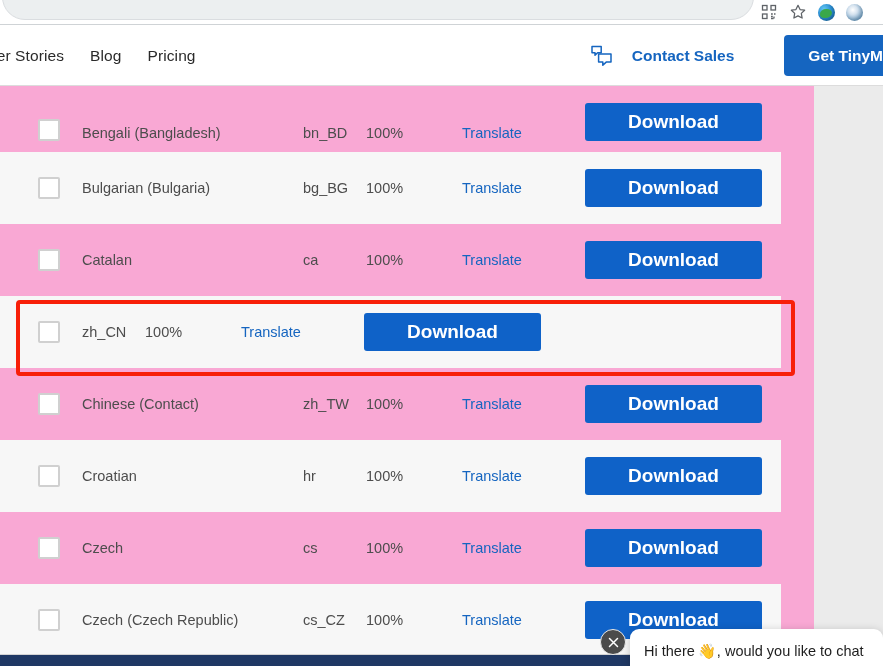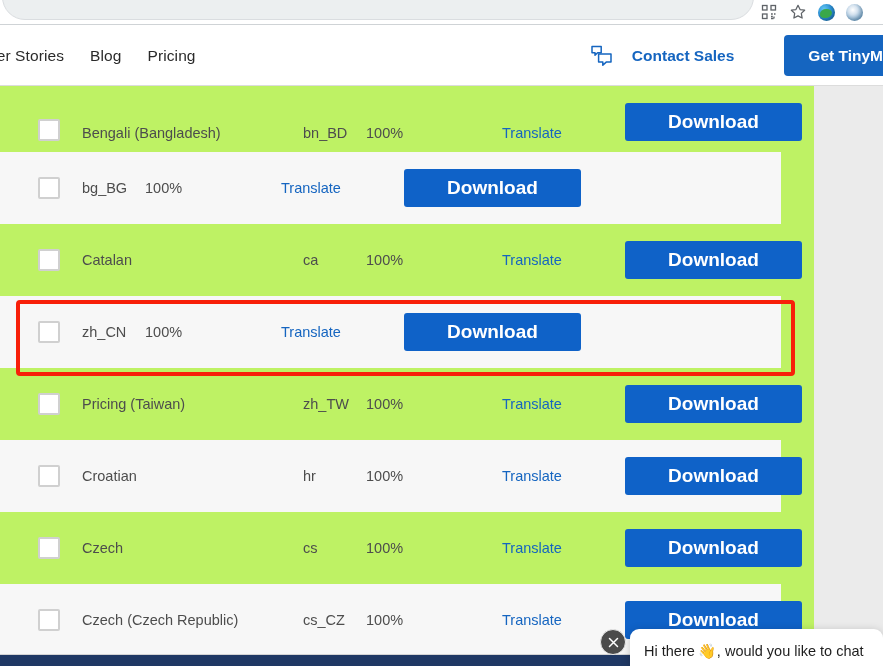--- a/index.html
+++ b/index.html
@@ -141,21 +141,21 @@
     top: 86px; left: 814px;
     width: 69px;
     height: 569px;
     background: #ebebeb;
   }
   .content-area {
     position: absolute;
     top: 86px; left: 0;
     width: 814px;
     height: 569px;
-    background: #bef264;
+    background: #f9a8d4;
     overflow: hidden;
   }
 
   
   .lang-table {
     position: absolute;
     top: 0; left: 0;
     width: 814px;
   }
   .lang-row {
@@ -198,21 +198,20 @@
   .cell-pct {
     flex: 0 0 96px;
     font-size: 14.5px;
     color: #4d4d4d;
   }
   .cell-translate {
     flex: 0 0 123px;
     font-size: 14.5px;
     color: #1565c0;
     cursor: pointer;
-    margin-left: 40px;
   }
   .cell-download {
     flex: 0 0 196px;
     display: flex;
     justify-content: flex-start;
   }
   .download-btn {
     background: #0f62c8;
     color: #ffffff;
     font-size: 19px;
@@ -352,20 +351,21 @@
           <div class="cell-pct">100%</div>
           <div class="cell-translate">Translate</div>
           <div class="cell-download">
             <button class="download-btn">Download</button>
           </div>
         </div>
         <div class="lang-row striped">
           <div class="cell-check">
             <span class="checkbox"></span>
           </div>
+          <div class="cell-name">Bulgarian (Bulgaria)</div>
           <div class="cell-code">bg_BG</div>
           <div class="cell-pct">100%</div>
           <div class="cell-translate">Translate</div>
           <div class="cell-download">
             <button class="download-btn">Download</button>
           </div>
         </div>
         <div class="lang-row">
           <div class="cell-check">
             <span class="checkbox"></span>
@@ -386,21 +386,21 @@
           <div class="cell-pct">100%</div>
           <div class="cell-translate">Translate</div>
           <div class="cell-download">
             <button class="download-btn">Download</button>
           </div>
         </div>
         <div class="lang-row">
           <div class="cell-check">
             <span class="checkbox"></span>
           </div>
-          <div class="cell-name">Pricing (Taiwan)</div>
+          <div class="cell-name">Chinese (Contact)</div>
           <div class="cell-code">zh_TW</div>
           <div class="cell-pct">100%</div>
           <div class="cell-translate">Translate</div>
           <div class="cell-download">
             <button class="download-btn">Download</button>
           </div>
         </div>
         <div class="lang-row striped">
           <div class="cell-check">
             <span class="checkbox"></span>

